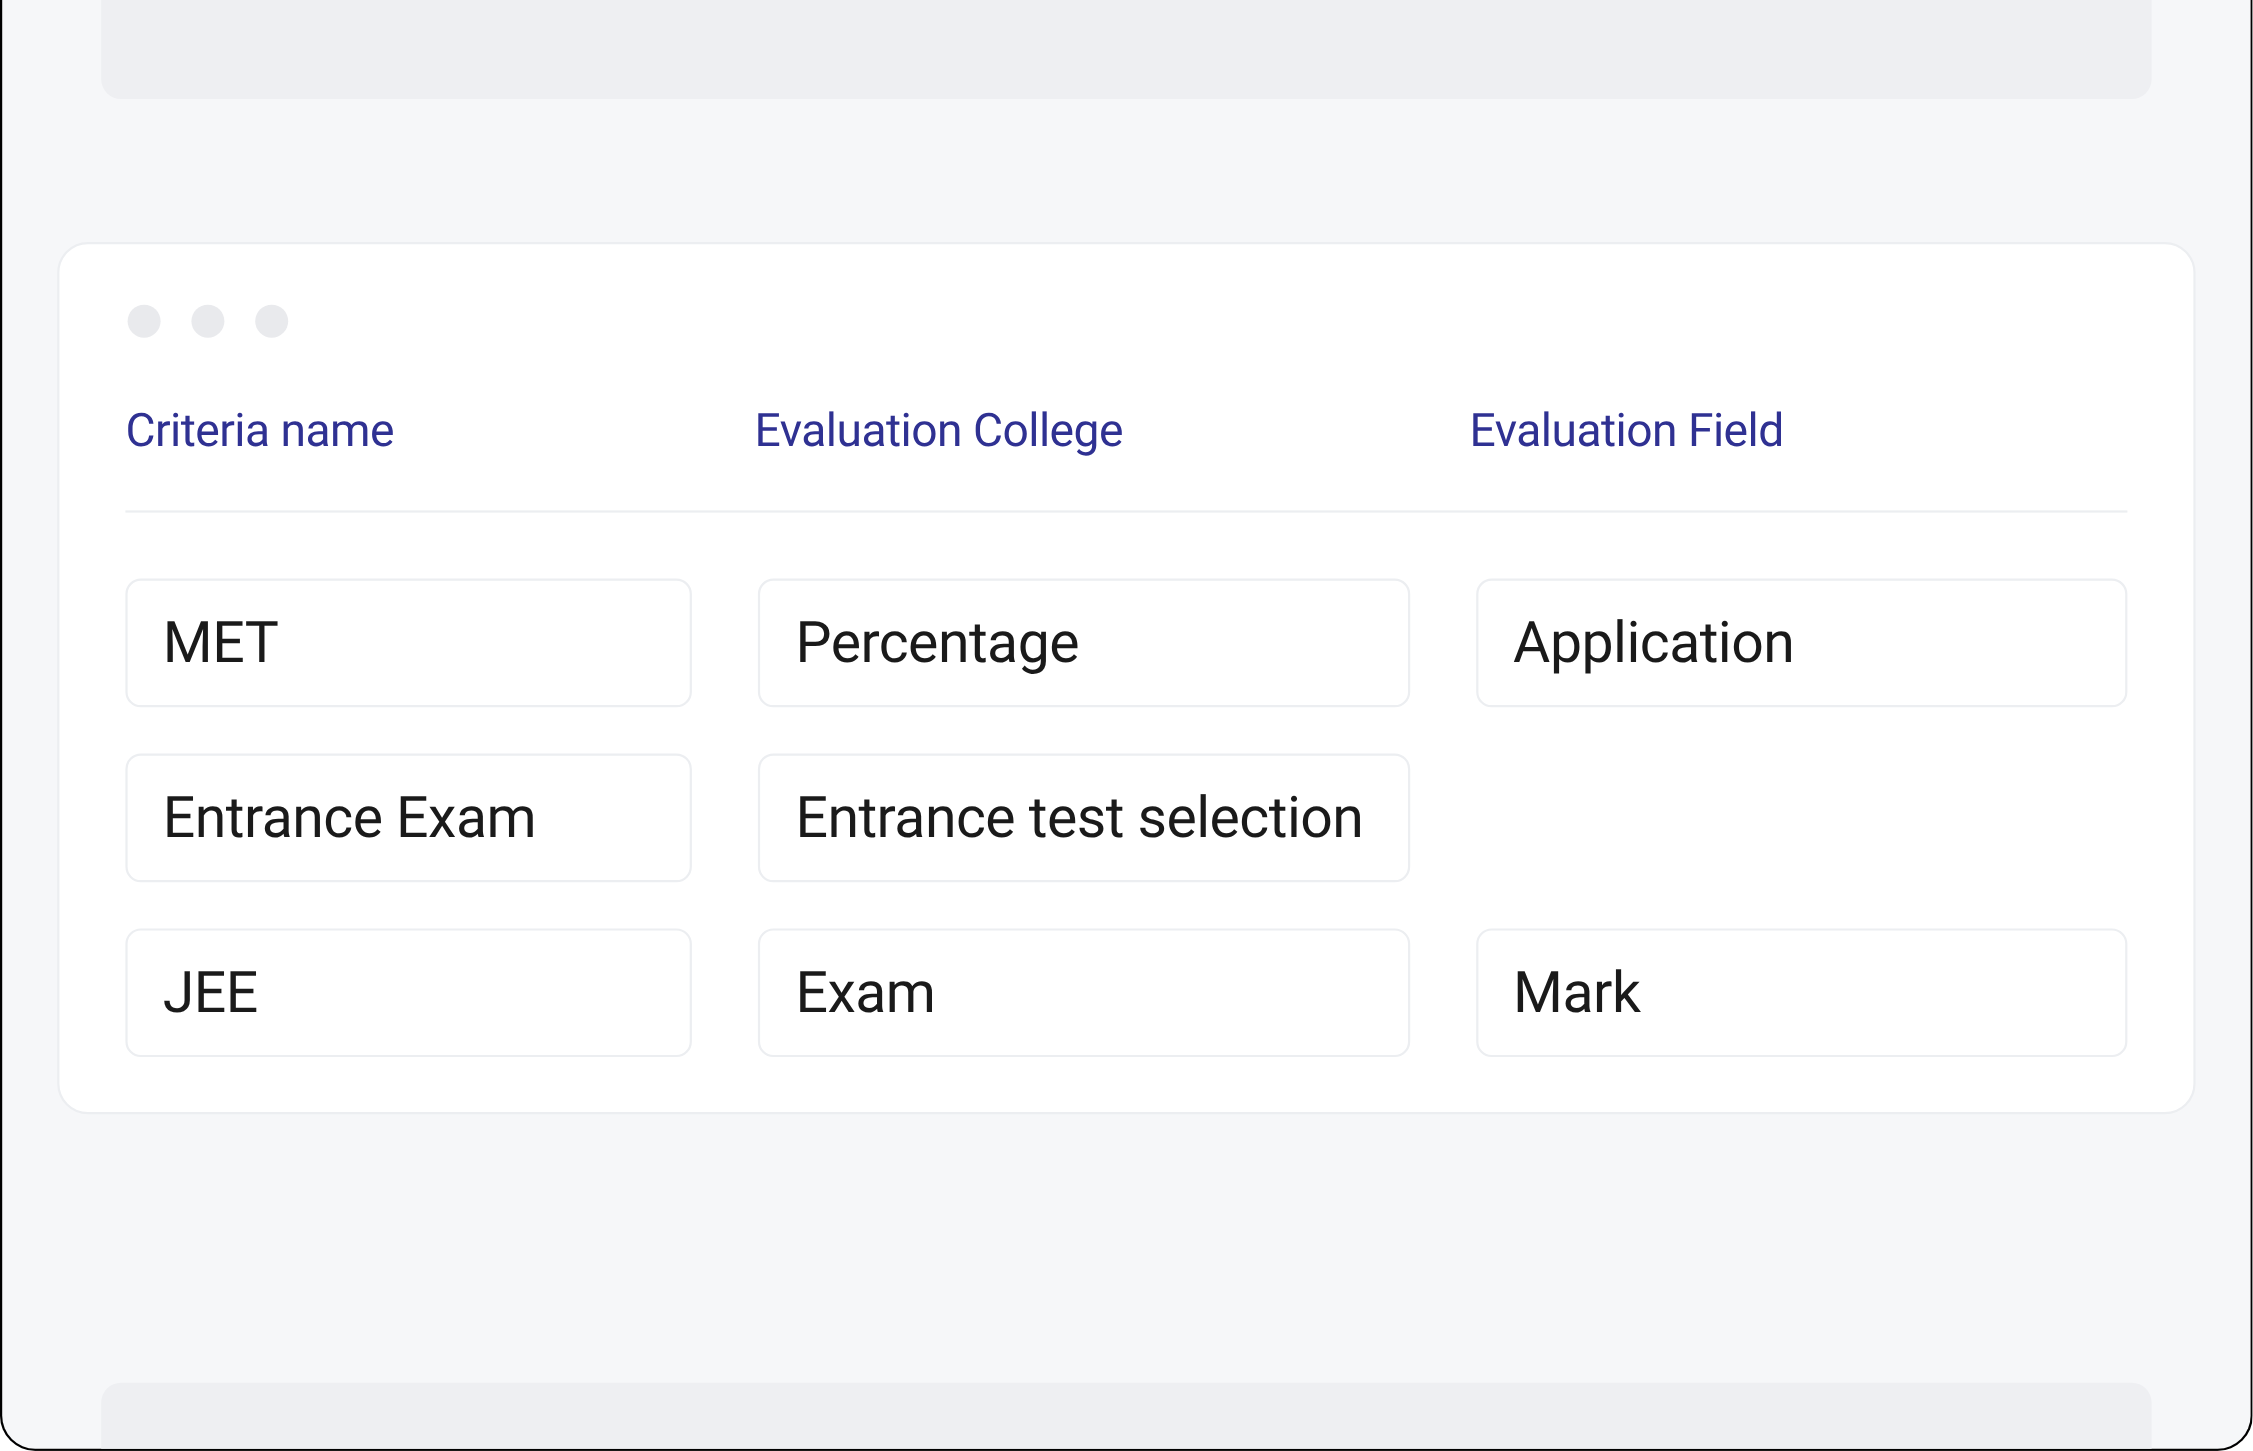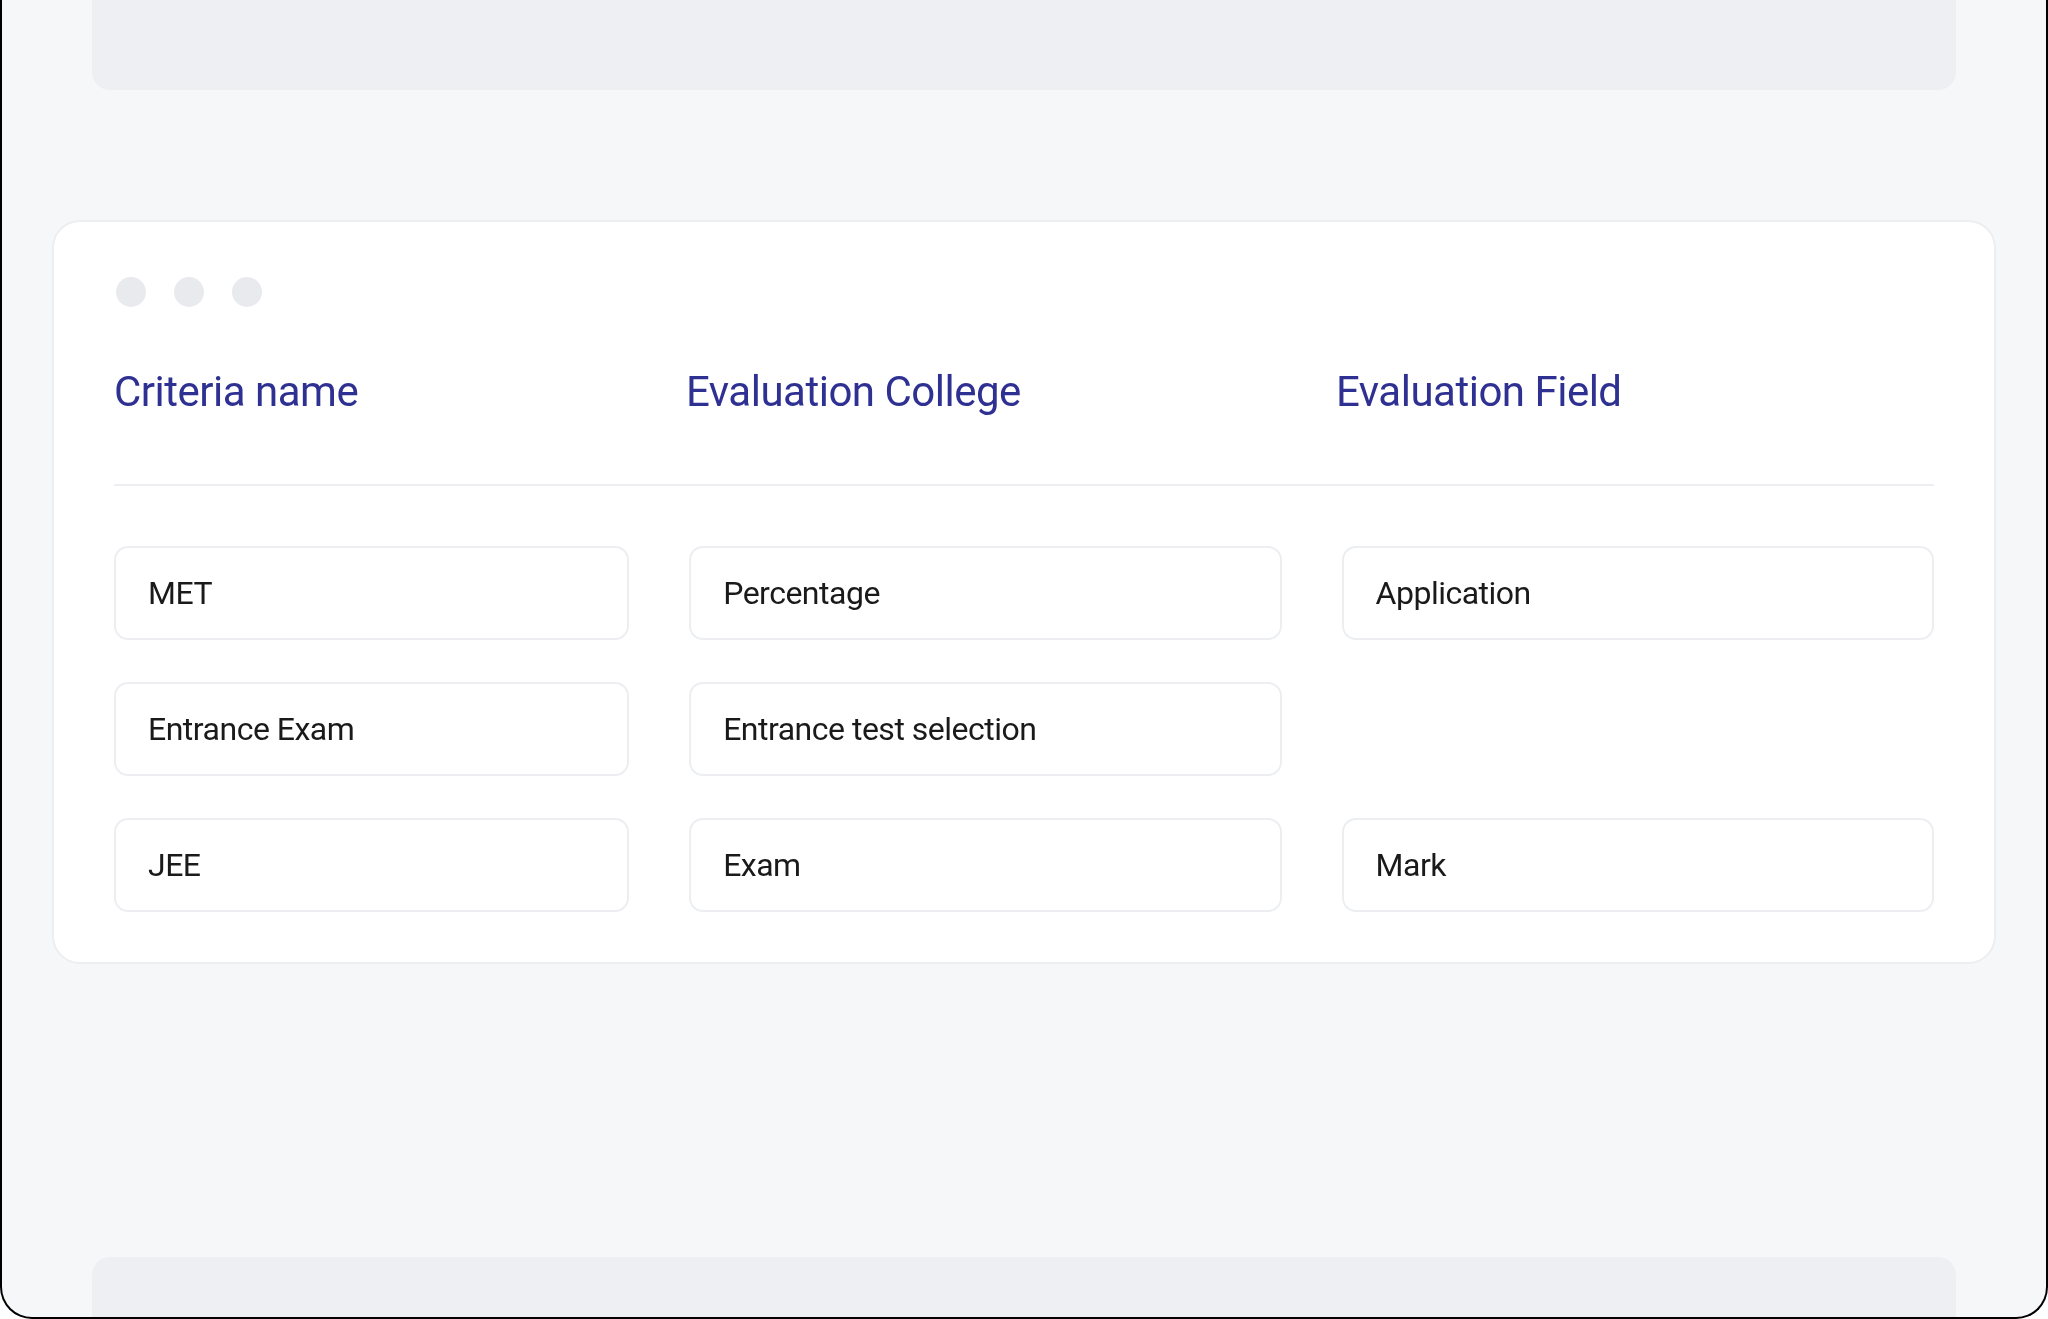--- a/index.html
+++ b/index.html
@@ -52,21 +52,21 @@
       width: 30px;
       height: 30px;
       border-radius: 50%;
       background: #e9eaed;
     }
     
     .table-header {
       display: grid;
       grid-template-columns: 1fr 1.15fr 1.15fr;
       gap: 52px;
-      padding-bottom: 68px;
+      padding-bottom: 48px;
       border-bottom: 2px solid #eceef1;
       margin-bottom: 60px;
     }
     
     .header-label {
       color: #2f3192;
       font-size: 42px;
       font-weight: 400;
       letter-spacing: -0.5px;
     }
@@ -81,21 +81,21 @@
       display: grid;
       grid-template-columns: 1fr 1.15fr 1.15fr;
       gap: 60px;
     }
     
     .cell {
       background: #ffffff;
       border: 2px solid #eceef1;
       border-radius: 14px;
       padding: 26px 32px;
-      font-size: 32px;
+      font-size: 52px;
       color: #1a1a1a;
       font-weight: 400;
       letter-spacing: -0.5px;
       white-space: nowrap;
       overflow: hidden;
     }
     
     .bottom-panel {
       background: #eeeff2;
       border-radius: 18px 18px 0 0;

